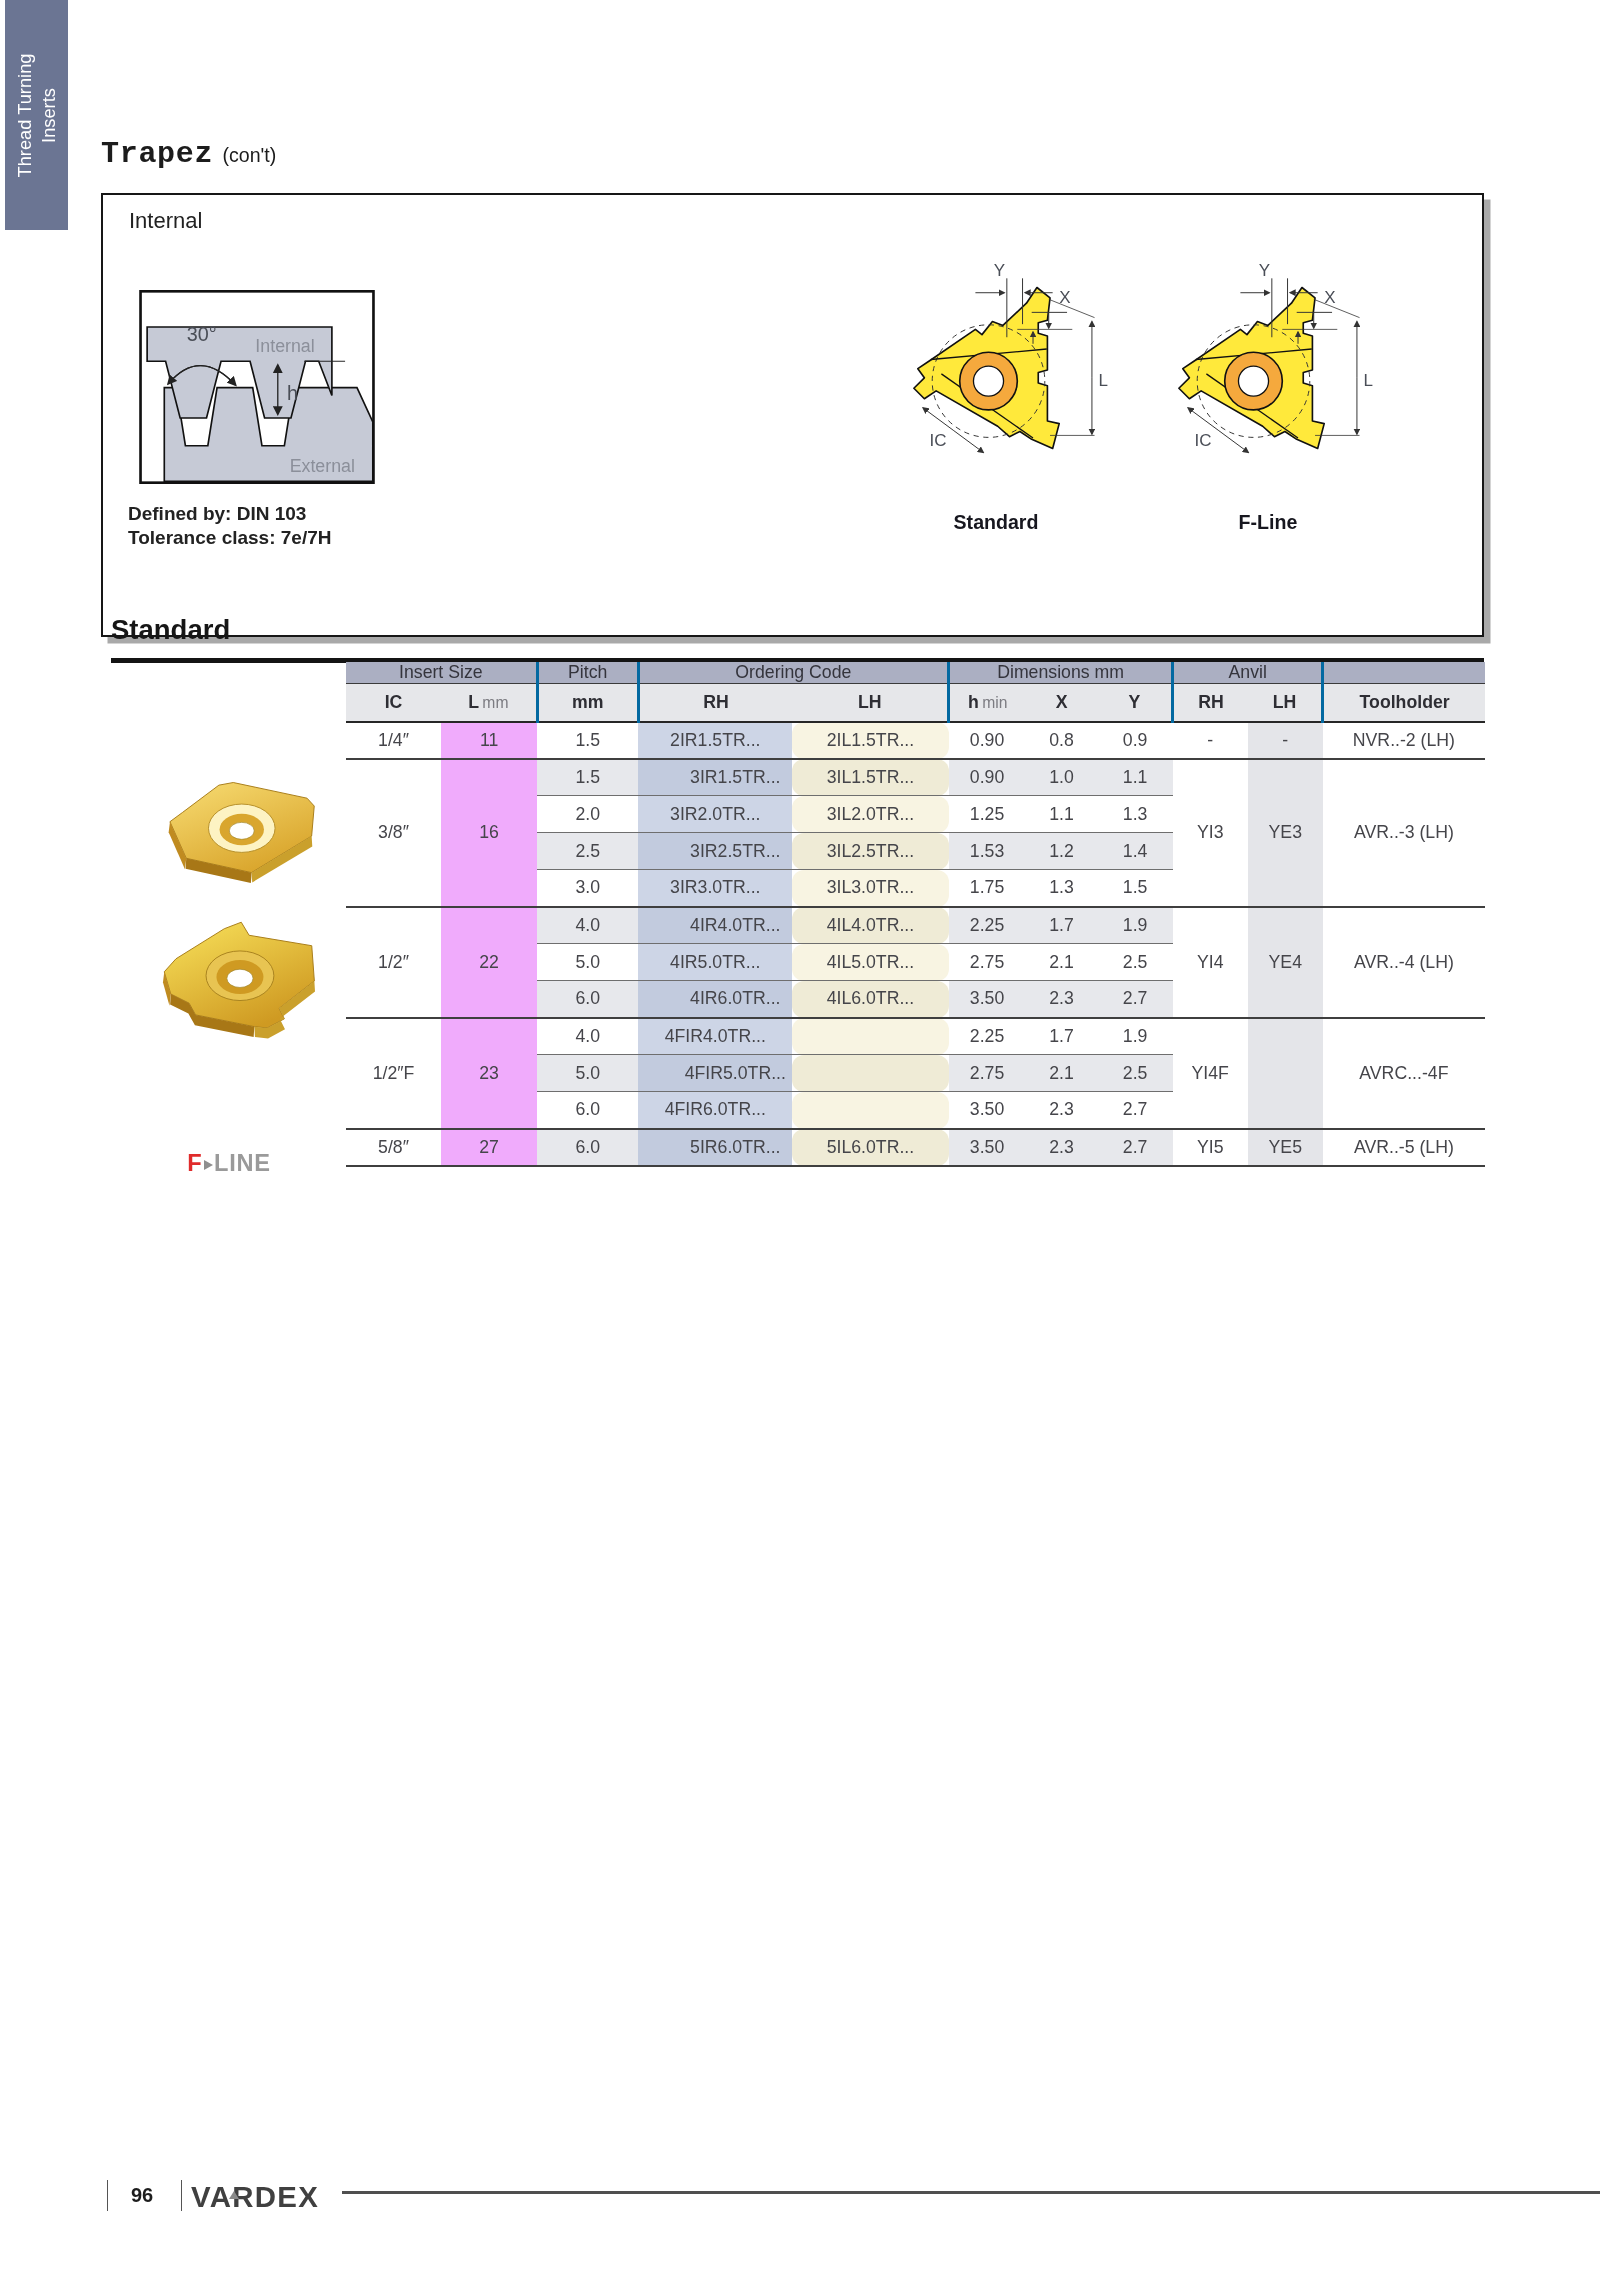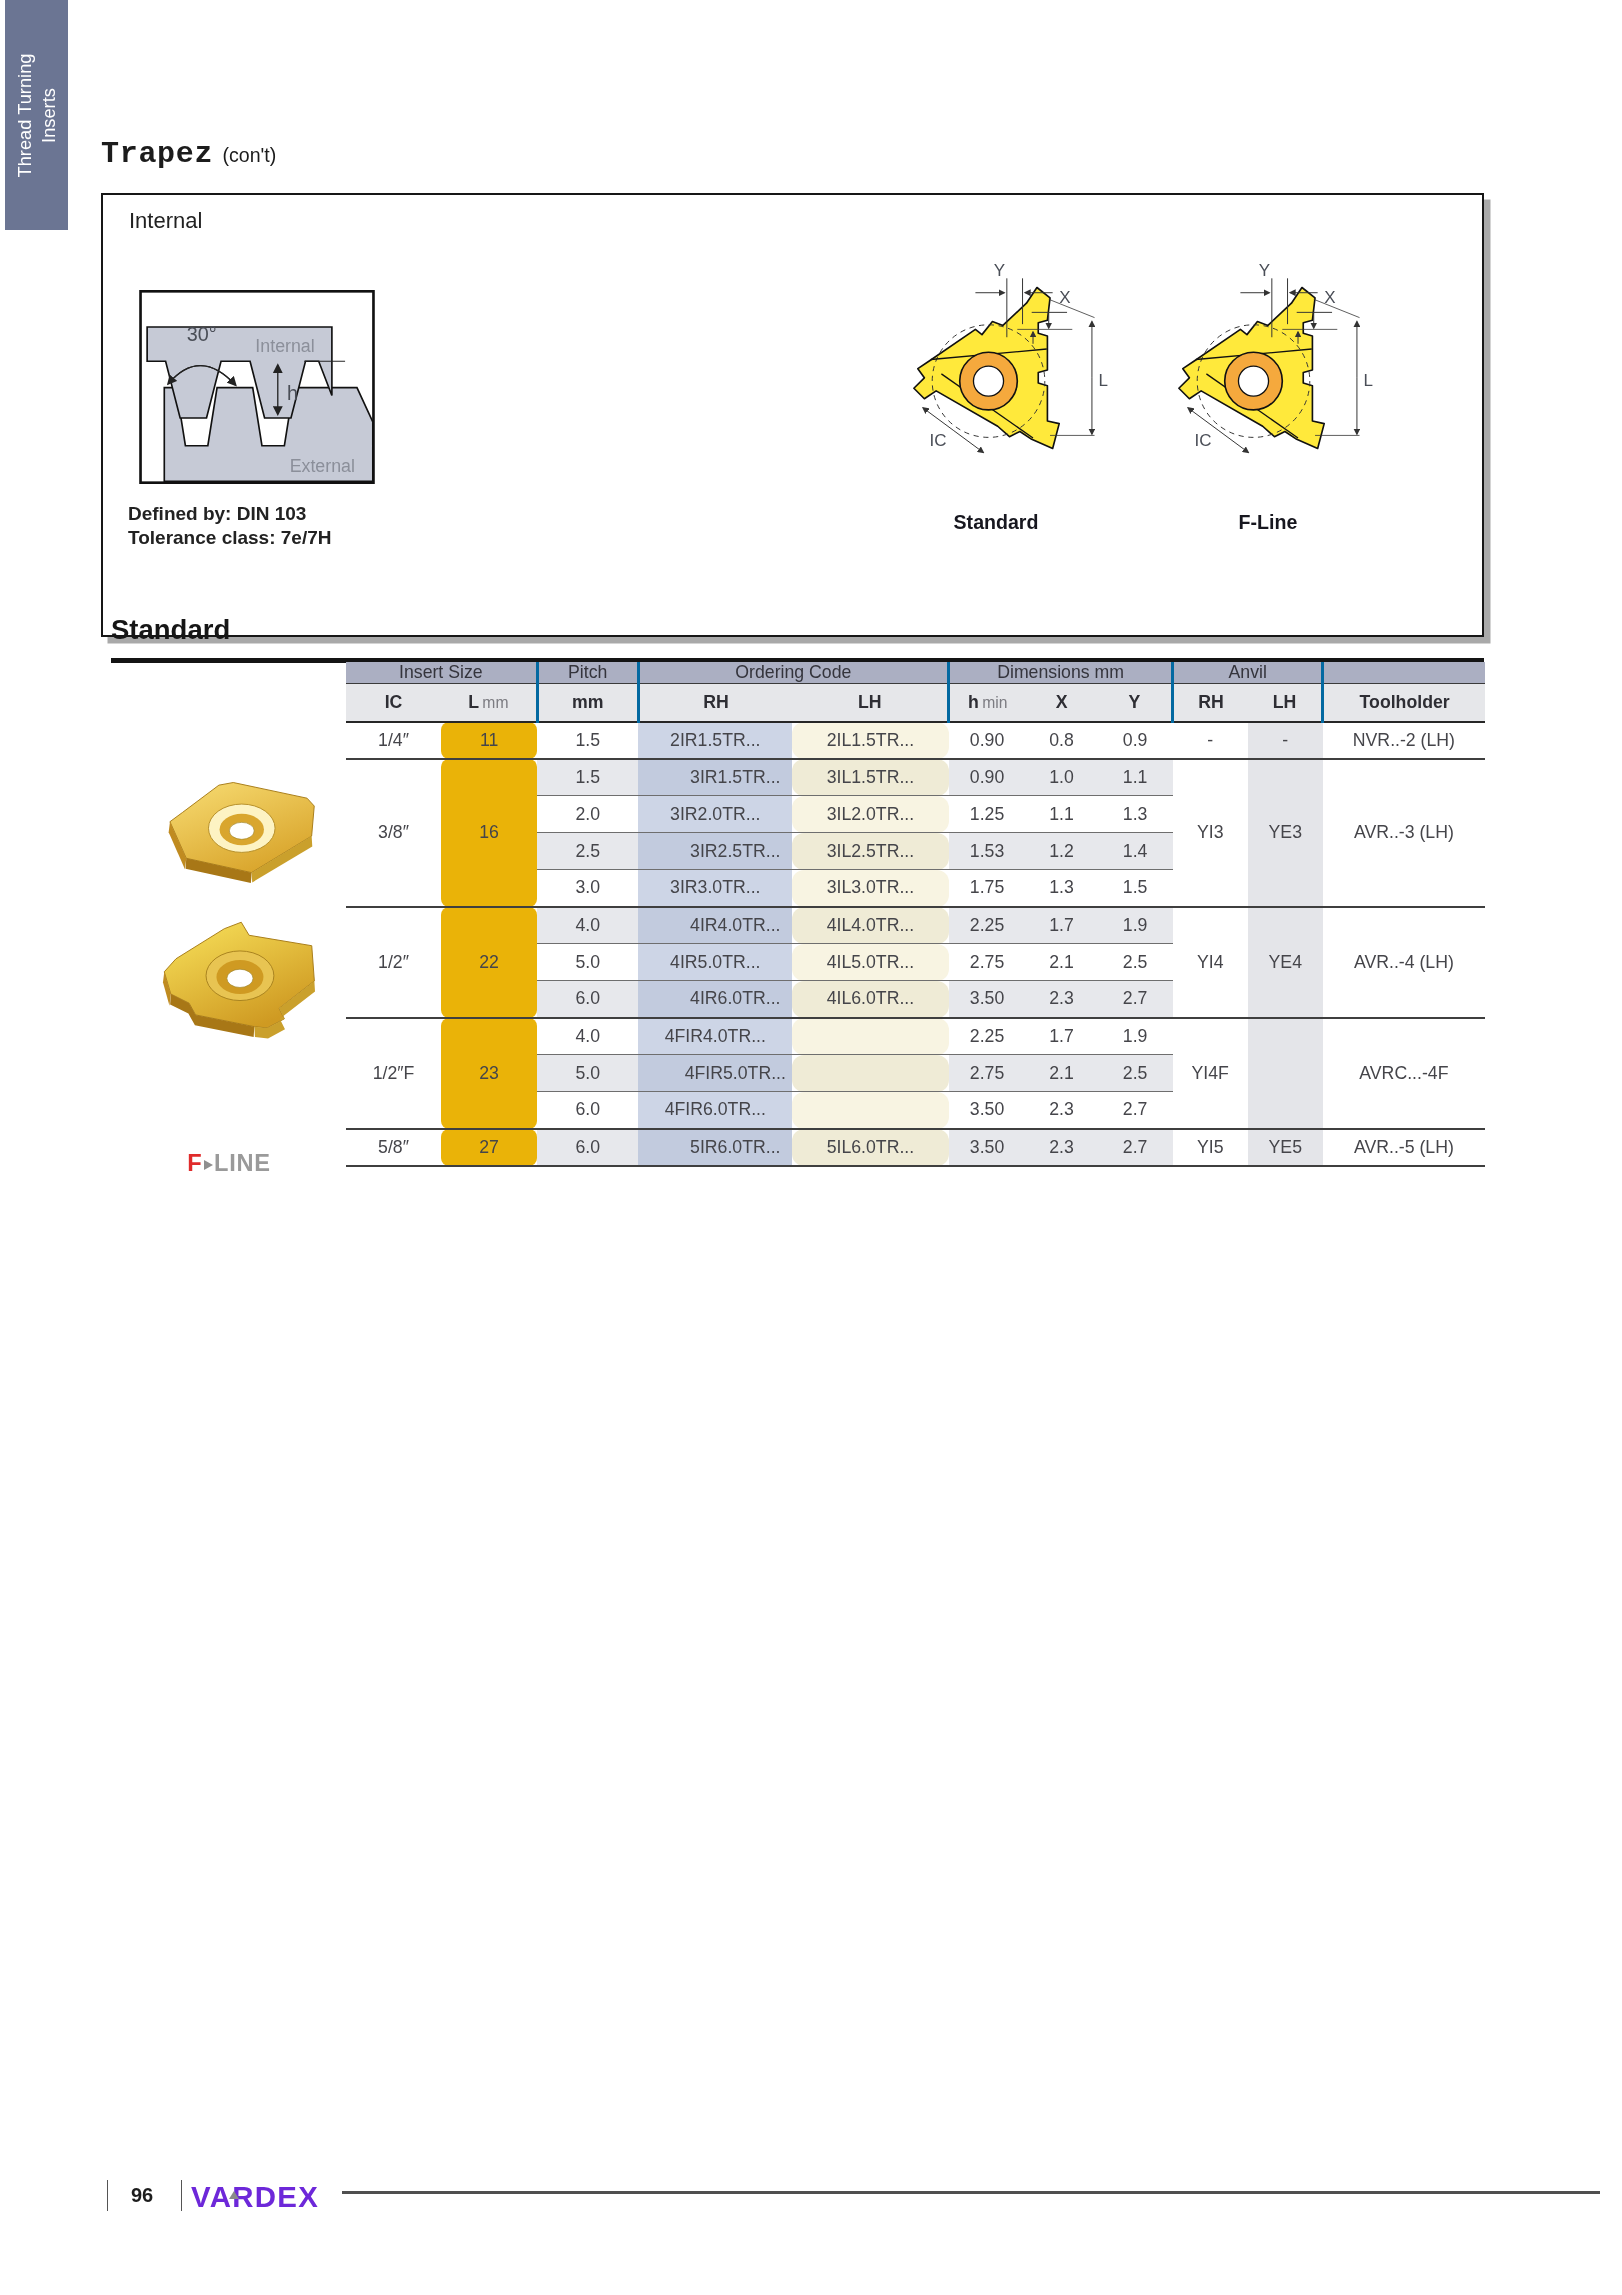--- a/index.html
+++ b/index.html
@@ -38,32 +38,32 @@
 
   
   .tbl-wrap { position:absolute; left:346px; top:662px; }
   table { border-collapse:collapse; table-layout:fixed; width:1139px; }
   th,td { text-align:center; vertical-align:middle; font-weight:400; }
   th.ghc { background:#abafc2; height:19px; font-size:17.7px; color:#34343c; border-bottom:1.3px solid #3a3a3a; }
   th.shc { background:#e6e7ea; height:38px; font-size:17.7px; color:#2e2e34; font-weight:bold; border-bottom:2.6px solid #262626; }
   th.shc .lt { font-weight:400; color:#7c7c82; font-size:15.7px; margin-left:3.3px; }
   .gb { border-left:3px solid #0369a1; }
   td { height:37px; font-size:17.7px; color:#45454a; }
-  td.c-l { background:#eab308;border-radius:8px; }
+  td.c-l { background:#f0abfc; }
   td.c-rh { background:#cdd5e6; } tr.dark td.c-rh { background:#c2cbde;padding-left:40px; }
   td.c-lh { background:#f8f4e2;border-radius:12px; } tr.dark td.c-lh { background:#efebd6; }
   tr.dark td.c-p, tr.dark td.c-h, tr.dark td.c-x, tr.dark td.c-y { background:#e7e8ec; }
   td.c-alh { background:#e4e5e9; }
   td.inner { border-bottom:1.3px solid #6e6e6e; }
   td.gsep { border-bottom:2px solid #3f3f3f; }
 
   
   .foot-bar { position:absolute; width:1.3px; background:#555; top:2180px; height:31px; }
   .page-num { position:absolute; left:116px; top:2184px; width:52px; text-align:center; font-size:20px; font-weight:bold; color:#1d1d1d; }
-  .vardex { position:absolute; left:191px; top:2180px; font-size:29.4px; font-weight:bold; color:#6d28d9; letter-spacing:1.3px; }
+  .vardex { position:absolute; left:191px; top:2180px; font-size:29.4px; font-weight:bold; color:#404040; letter-spacing:1.3px; }
   .vardex-tri { position:absolute; left:229px; top:2191px; width:0; height:0; border-left:5.9px solid transparent; border-right:5.9px solid transparent; border-bottom:8.5px solid #8a8a8a; }
   .foot-rule { position:absolute; left:342px; top:2191px; width:1258px; height:2.6px; background:#4f4f4f; }
 
   svg text { font-family:"Liberation Sans", sans-serif; }
 </style>
 </head>
 <body>
 
 <div id="page">
 

